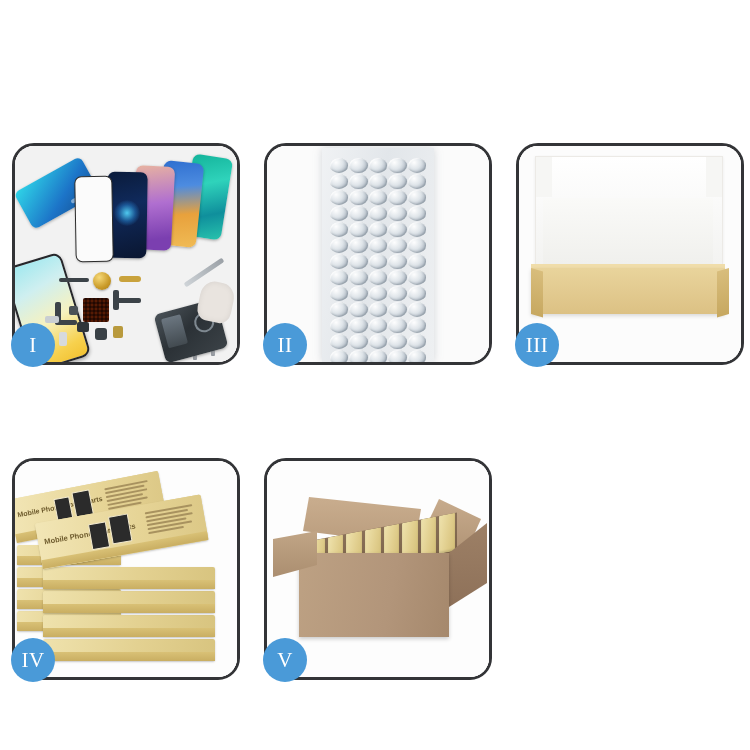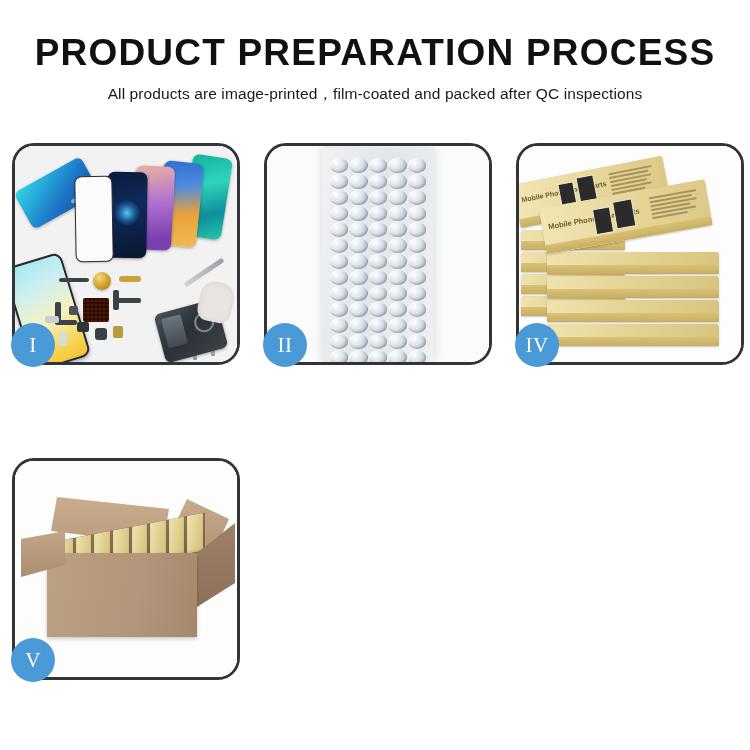--- a/index.html
+++ b/index.html
@@ -279,24 +279,20 @@
   .tabA{position:absolute;left:58px;top:104px;width:17px;height:20px;
     background:#9c8268;clip-path:polygon(0 0,17px 5px,17px 20px,0 15px);}
   .tabB{position:absolute;left:58px;top:160px;width:17px;height:20px;
     background:#9c8268;clip-path:polygon(0 0,17px 5px,17px 20px,0 15px);}
 </style>
 </head>
 <body>
 
 <div class="page">
 
-  <div class="header">
-    <div class="title">PRODUCT PREPARATION PROCESS</div>
-    <div class="subtitle">All products are image-printed，film-coated and packed after QC inspections</div>
-  </div>
 
   <div class="grid">
 
     <div class="panel">
       <div class="clip">
         <div class="p1bg"></div>
 
         <div class="tealpanel"></div>
 
         <div class="fan">
@@ -407,20 +403,36 @@
               <div class="bub"></div>
               <div class="bub"></div>
               <div class="bub"></div>
               <div class="bub"></div>
             </div>
         </div>
       </div>
       <div class="badge">II</div>
     </div>
 
+    <div class="panel">
+      <div class="clip">
+        <div class="p3bg"></div>
+        <div class="lid3">
+          <div class="fl" style="left:0;"></div>
+          <div class="fl" style="right:0;"></div>
+        </div>
+        <div class="lid3b"></div>
+        <div class="tray3lip"></div>
+        <div class="tray3in"></div>
+        <div class="tray3"></div>
+        <div class="tray3L"></div>
+        <div class="tray3R"></div>
+      </div>
+      <div class="badge">III</div>
+    </div>
 
     <div class="panel">
       <div class="clip">
         <div class="p4bg"></div>
         <div class="stackwrap">
 
           <div class="kbox" style="left:2px;top:150px;width:104px;height:20px;">
               <div class="kfront"></div>
             </div>
           <div class="kbox" style="left:2px;top:128px;width:104px;height:20px;">

